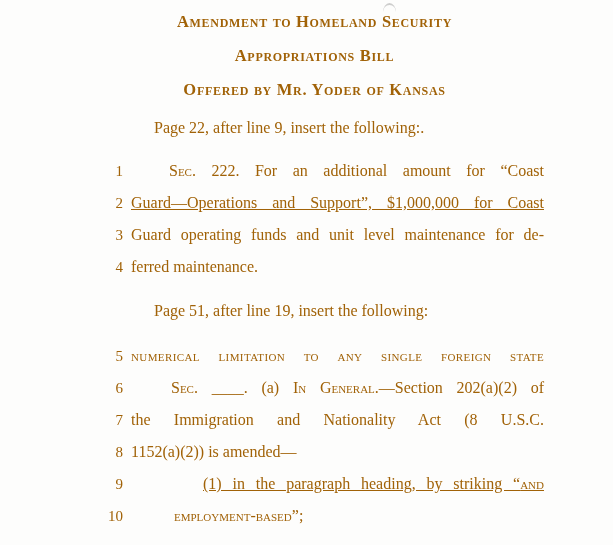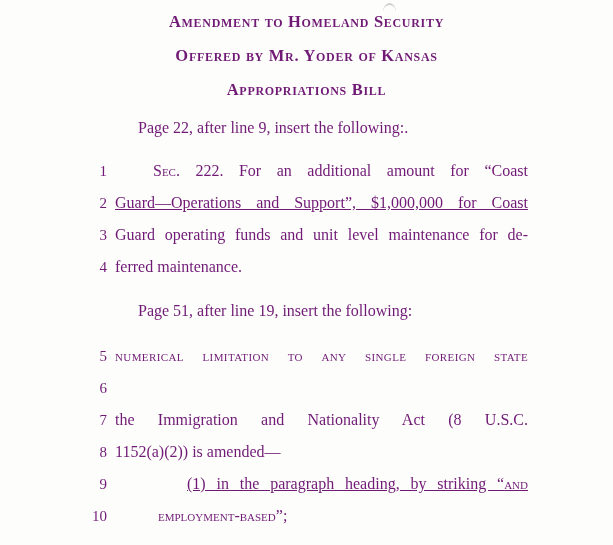--- a/index.html
+++ b/index.html
@@ -73,28 +73,28 @@
     white-space: normal;
     text-align: justify;
     text-align-last: justify;
   }
   .sc { font-variant: small-caps; }
   .line-text.heading .sc { letter-spacing: 0.4px; }
 </style>
 </head>
 <body style="background: rgb(253, 253, 252);">
 
-<div class="page" style="color: #701a75;">
+<div class="page" style="color: #a16207; padding-left: 16px;">
 
   <div class="scan-smudge"></div>
 
   <header class="title-block">
     <div class="title-line">Amendment to Homeland Security</div>
+    <div class="title-line">Appropriations Bill</div>
     <div class="title-line">Offered by Mr. Yoder of Kansas</div>
-    <div class="title-line">Appropriations Bill</div>
   </header>
 
   <p class="instruction first">Page 22, after line 9, insert the following:.</p>
 
   <section class="bill-section first">
       <div class="bill-line">
         <span class="line-num">1</span>
         <span class="line-text justify" style="padding-left: 38px; width: 375px;"><span class="sc">Sec.</span><span> 222. For an additional amount for “Coast</span></span>
       </div>
       <div class="bill-line">
@@ -113,20 +113,21 @@
 
   <p class="instruction second">Page 51, after line 19, insert the following:</p>
 
   <section class="bill-section second">
       <div class="bill-line">
         <span class="line-num">5</span>
         <span class="line-text justify heading" style="padding-left: 0px; width: 413px;"><span class="sc">numerical limitation to any single foreign state</span></span>
       </div>
       <div class="bill-line">
         <span class="line-num">6</span>
+        <span class="line-text justify" style="padding-left: 40px; width: 373px;"><span class="sc">Sec.</span><span> ____. (a) </span><span class="sc">In General.</span><span>—Section 202(a)(2) of</span></span>
       </div>
       <div class="bill-line">
         <span class="line-num">7</span>
         <span class="line-text justify" style="padding-left: 0px; width: 413px;"><span>the Immigration and Nationality Act (8 U.S.C.</span></span>
       </div>
       <div class="bill-line">
         <span class="line-num">8</span>
         <span class="line-text" style="padding-left: 0px; width: 413px;"><span>1152(a)(2)) is amended—</span></span>
       </div>
       <div class="bill-line">

